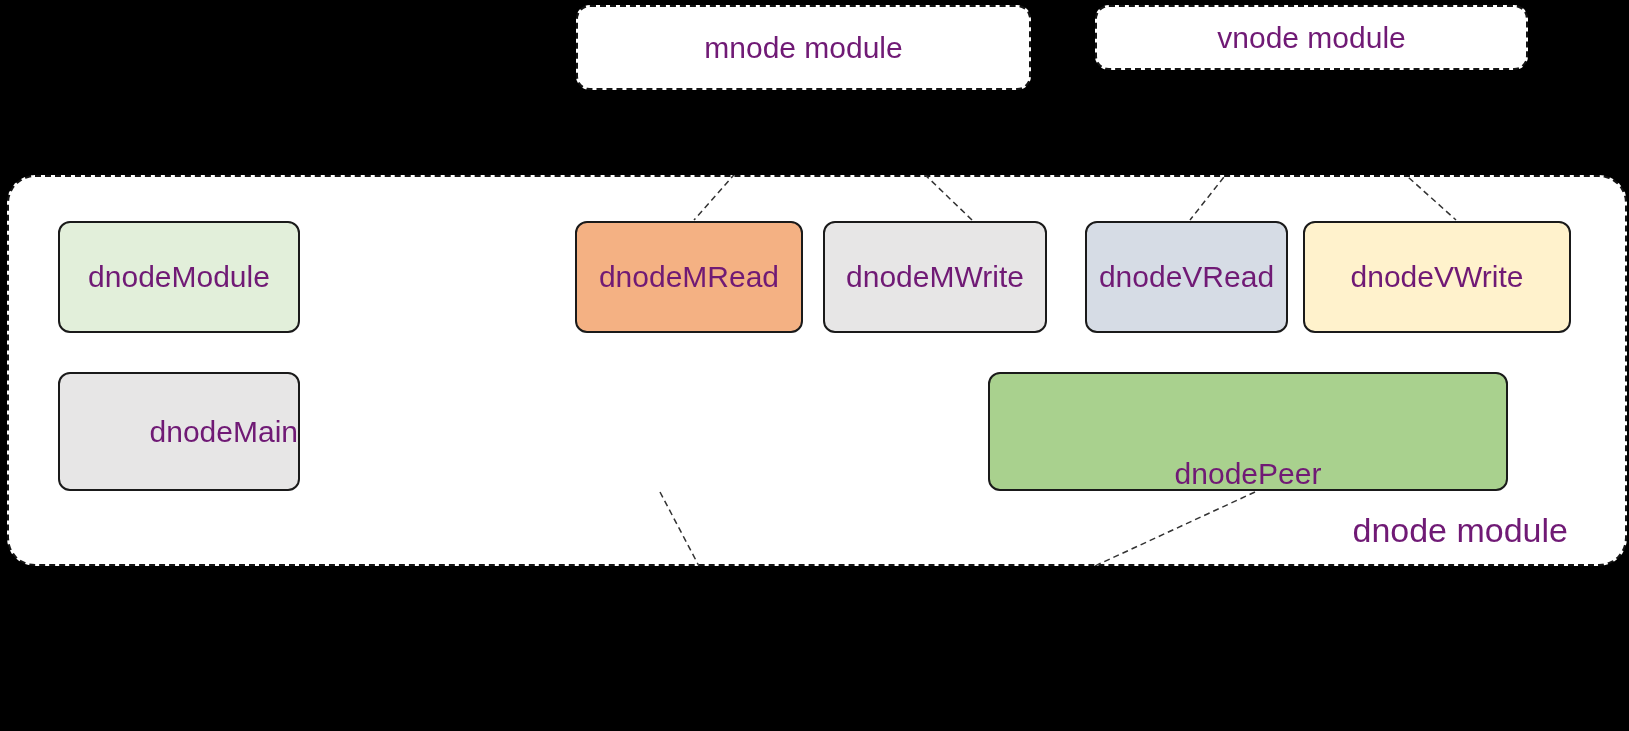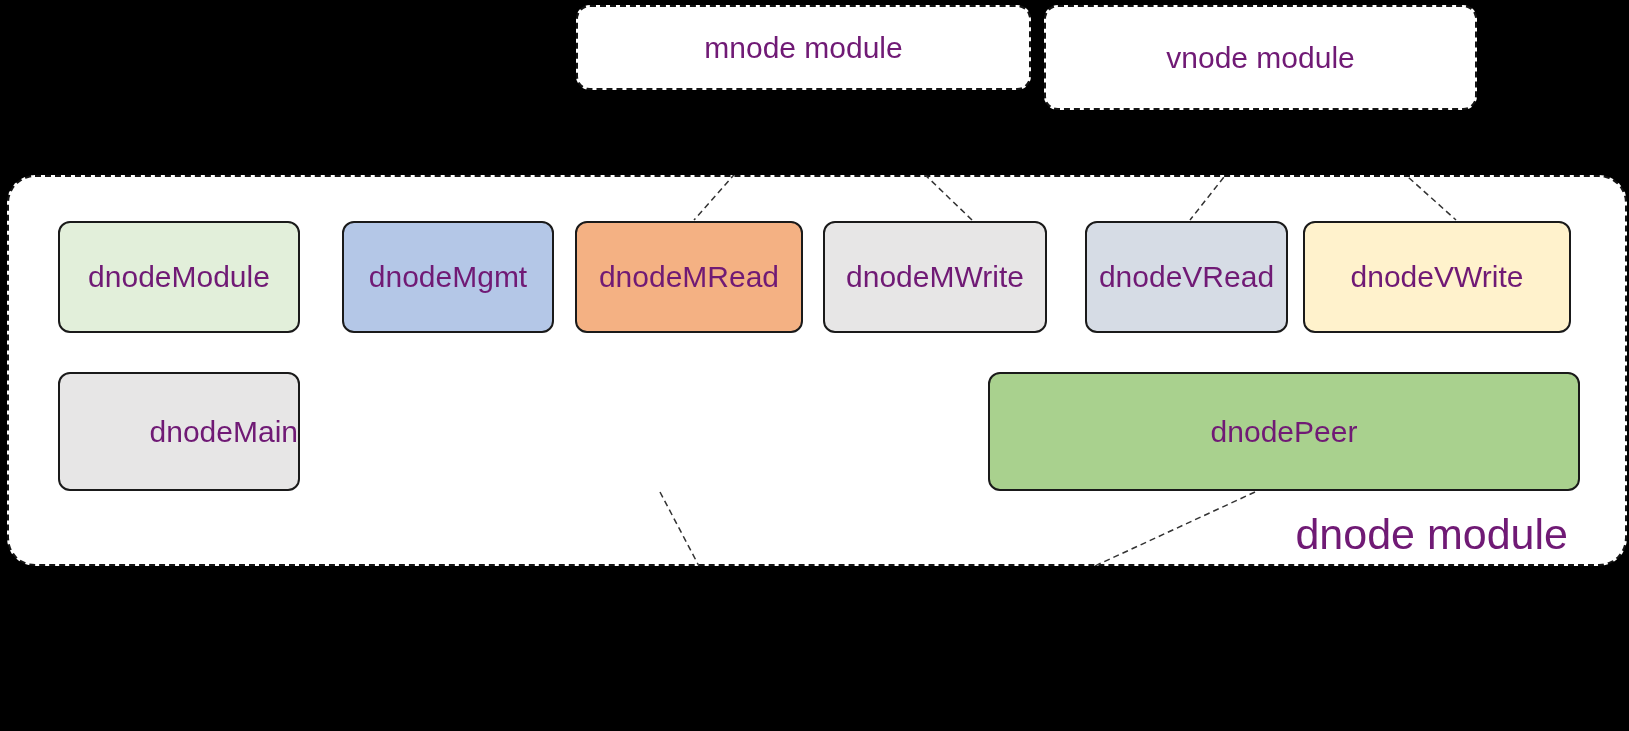--- a/index.html
+++ b/index.html
@@ -26,26 +26,26 @@
   .row2{top:195px;height:119px;}
   .row1{top:44px;}
   .b-module{left:49px;width:242px;}
   .b-mgmt{left:333px;width:212px;}
   .b-mread{left:566px;width:228px;}
   .b-mwrite{left:814px;width:224px;}
   .b-vread{left:1076px;width:203px;}
   .b-vwrite{left:1294px;width:268px;}
   .b-main{left:49px;width:242px;justify-content:flex-end;}
   .b-shell{left:328px;width:608px;}
-  .b-peer{left:979px;width:592px;}
+  .b-peer{left:979px;width:520px;align-items:flex-end;}
   .dnode-label{
-    position:absolute;right:57px;top:336px;font-size:43px;line-height:1;
+    position:absolute;right:57px;top:336px;font-size:34px;line-height:1;
   }
   .mnode{left:576px;top:5px;width:455px;height:85px;}
-  .vnode{left:1044px;top:5px;width:433px;height:105px;text-align:right;}
+  .vnode{left:1095px;top:5px;width:433px;height:65px;text-align:right;}
   .rpc{left:338px;top:643px;width:1227px;height:86px;}
   .connectors{
     position:absolute;left:0;top:0;width:1629px;height:731px;
     pointer-events:none;z-index:5;
   }
 </style>
 </head>
 <body>
 
 <div class="stage">
@@ -55,23 +55,20 @@
   </div>
 
   <div class="module-box vnode">
     <span>vnode module</span>
   </div>
 
   <div class="dnode-container">
 
     <div class="block row1 b-module" style="background: rgb(226, 239, 218);">
       <span>dnodeModule</span>
-    </div>
-    <div class="block row1 b-mgmt" style="background: rgb(180, 199, 231);">
-      <span>dnodeMgmt</span>
     </div>
     <div class="block row1 b-mread" style="background: rgb(244, 177, 131);">
       <span>dnodeMRead</span>
     </div>
     <div class="block row1 b-mwrite" style="background: rgb(231, 230, 230);">
       <span>dnodeMWrite</span>
     </div>
     <div class="block row1 b-vread" style="background: rgb(214, 220, 229);">
       <span>dnodeVRead</span>
     </div>

